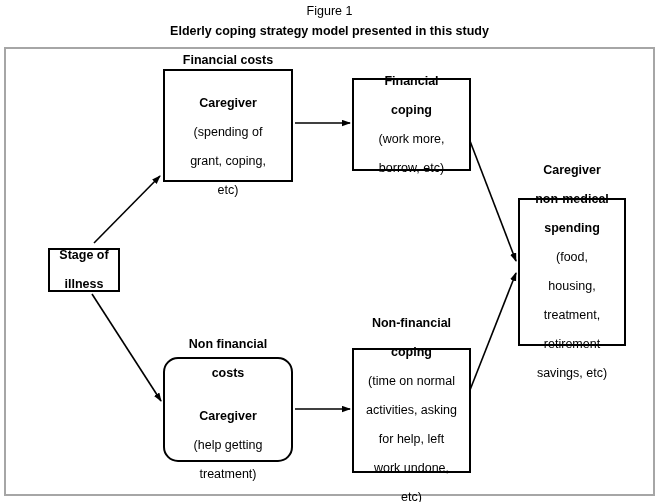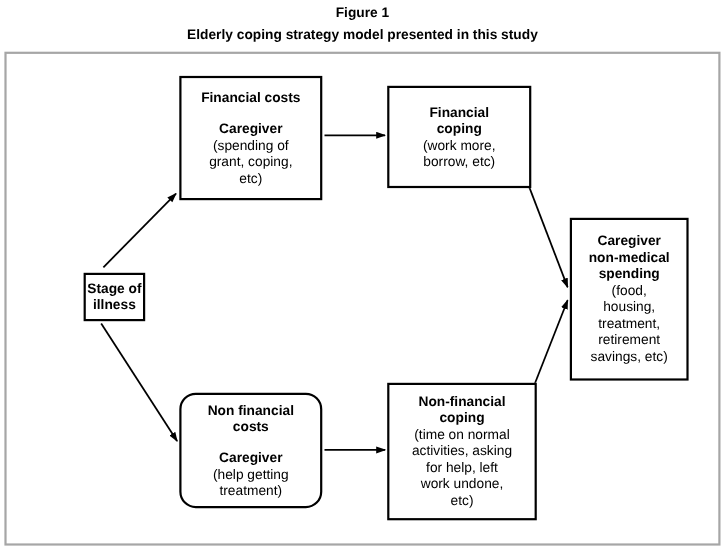--- a/index.html
+++ b/index.html
@@ -23,21 +23,21 @@
   
   #caption {
     position: absolute;
     left: 0;
     top: 0;
     width: 659px;
     text-align: center;
   }
   #fig-title {
     font-size: 12.5px;
-    font-weight: bold;
+    font-weight: normal;
     line-height: 14px;
     padding-top: 4px;
     letter-spacing: 0px;
   }
   #fig-subtitle {
     font-size: 12.5px;
     font-weight: bold;
     line-height: 14px;
     padding-top: 6px;
   }
@@ -68,66 +68,66 @@
     border: 2px solid #000000;
     background: #ffffff;
     display: flex;
     flex-direction: column;
     align-items: center;
     justify-content: center;
     text-align: center;
     font-size: 12.5px;
     line-height: 15px;
     color: #000000;
+    gap: 14px;
   }
   .node .hd {
     font-weight: bold;
   }
   .node .sub {
     font-weight: normal;
   }
   .gap {
     height: 13px;
   }
   #node-stage-of-illness {
     left: 48px;
     top: 248px;
-    width: 56px;
+    width: 72px;
     height: 44px;
-    margin-left: 28px;
   }
   #node-financial-costs {
     left: 163px;
     top: 69px;
     width: 130px;
     height: 113px;
   }
   #node-financial-coping {
     left: 352px;
     top: 78px;
-    width: 131px;
+    width: 119px;
     height: 93px;
   }
   #node-caregiver-non-medical-spending {
     left: 518px;
     top: 198px;
     width: 108px;
     height: 148px;
   }
   #node-non-financial-costs {
     left: 163px;
     top: 357px;
     width: 130px;
     height: 105px;
     border-radius: 15px;
   }
   #node-non-financial-coping {
     left: 352px;
     top: 348px;
-    width: 136px;
+    width: 119px;
     height: 125px;
   }
 </style>
 </head>
 <body>
 
 <div id="page">
 
   <div id="caption">
     <div id="fig-title">Figure 1</div>

